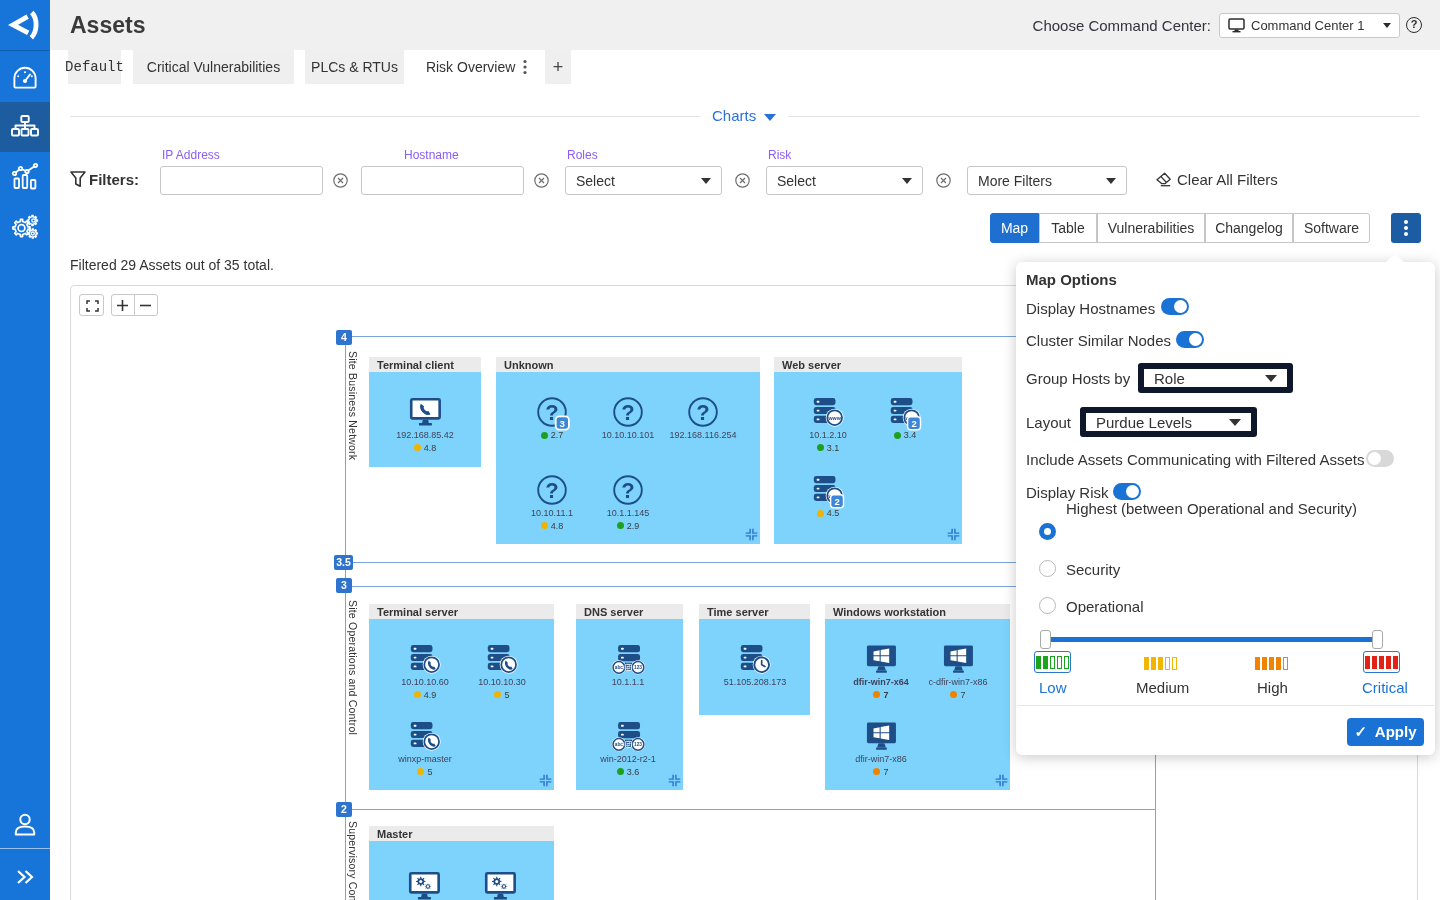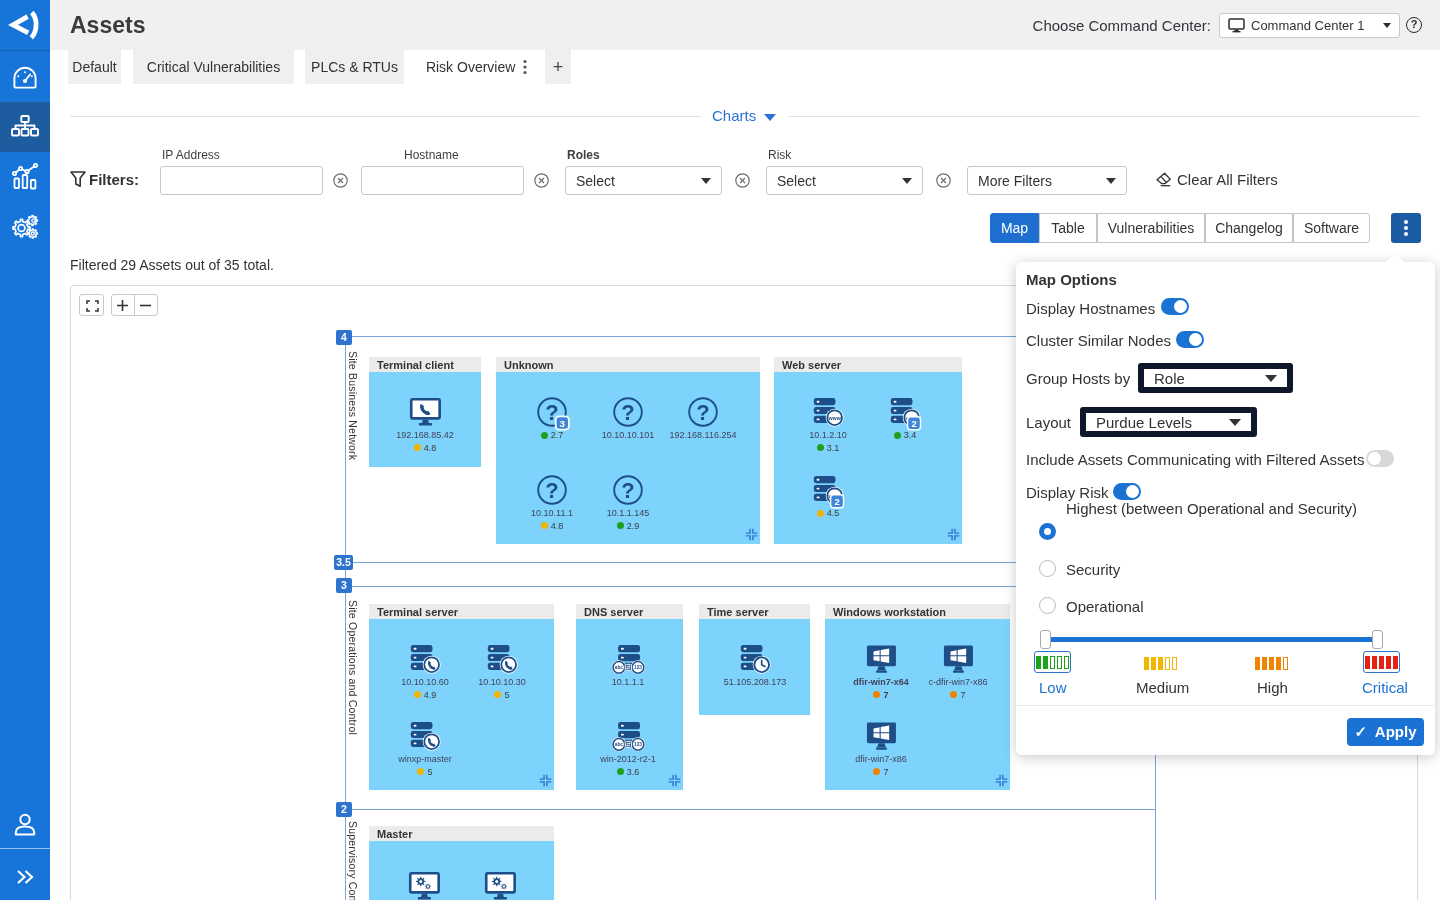--- a/index.html
+++ b/index.html
@@ -26,21 +26,21 @@
 #tabs { position:absolute; left:50px; top:50px; width:1390px; height:34px; background:#fff; }
 .tab { position:absolute; top:50px; height:34px; background:#efefef; color:#333; font-size:14px; display:flex; align-items:center; justify-content:center; }
 .tab.active { background:#fff; }
 
 
 .hairline { position:absolute; top:116px; height:1px; background:#e4e4e4; }
 #charts { position:absolute; left:712px; top:107px; font-size:15px; color:#2a72d8; }
 #charts .caret { border-top-color:#2a72d8; display:inline-block; margin-left:8px; border-left-width:6px; border-right-width:6px; border-top-width:7px; }
 
 
-.flabel { position:absolute; top:148px; font-size:12px; color:#404040; }
+.flabel { position:absolute; top:148px; font-size:12px; color:#8b5cf6; }
 .finput { position:absolute; top:166px; height:29px; background:#fff; border:1px solid #c6c6c6; border-radius:3px; }
 .fselect { position:absolute; top:166px; height:29px; background:#fff; border:1px solid #c6c6c6; border-radius:3px; font-size:14px; color:#333; display:flex; align-items:center; padding:0 10px; }
 .fselect .caret { position:absolute; right:10px; border-left:5px solid transparent; border-right:5px solid transparent; border-top:6px solid #333; }
 .circx { position:absolute; top:173px; width:15px; height:15px; }
 #filterslabel { position:absolute; left:89px; top:171px; font-size:15px; font-weight:bold; color:#333; }
 
 
 .vbtn { position:absolute; top:213px; height:30px; border:1px solid #c6c6c6; background:#fff; color:#333; font-size:14px; display:flex; align-items:center; justify-content:center; }
 .vbtn.active { background:#1e6fd0; border-color:#1e6fd0; color:#fff; }
 #dots3 { position:absolute; left:1391px; top:213px; width:30px; height:30px; background:#1c5ca3; border-radius:3px; }
@@ -86,21 +86,21 @@
 .risklab.blue { color:#1a73d4; }
 #applybtn { position:absolute; left:1347px; top:718px; width:77px; height:28px; background:#1a73d4; border-radius:4px; color:#fff; font-size:15px; font-weight:bold; text-align:center; line-height:28px; }
 </style>
 </head>
 <body>
 <div id="root">
   <div id="topbar"></div>
   <div id="title">Assets</div>
 
   <div id="tabs"></div>
-  <div class="tab" style="left:68px; width:53px;">Default</div>
+  <div class="tab" style="left:68px; width:53px;font-family:Liberation Mono, monospace;">Default</div>
   <div class="tab" style="left:133px; width:161px;">Critical Vulnerabilities</div>
   <div class="tab" style="left:305px; width:99px;">PLCs &amp; RTUs</div>
   <div class="tab active" style="left:416px; width:121px;">Risk Overview&nbsp;&nbsp;<svg width="4" height="16" viewBox="0 0 4 16">
         <circle cx="2" cy="2.5" r="1.6" fill="#555"></circle>
         <circle cx="2" cy="8" r="1.6" fill="#555"></circle>
         <circle cx="2" cy="13.5" r="1.6" fill="#555"></circle>
       </svg></div>
   <div class="tab" style="left:545px; width:26px; font-size:18px; color:#444;">+</div>
 
   <div id="ccline">
@@ -130,21 +130,21 @@
   <svg class="circx" style="left:333px;" width="13" height="13" viewBox="0 0 15 15">
       <circle cx="7.5" cy="7.5" r="6.7" fill="none" stroke="#6e6e6e" stroke-width="1.2"></circle>
       <path d="M5 5 L10 10 M10 5 L5 10" stroke="#6e6e6e" stroke-width="1.2"></path>
     </svg>
   <div class="flabel" style="left:363px;margin-left:41px;">Hostname</div>
   <div class="finput" style="left:361px; width:163px;"></div>
   <svg class="circx" style="left:534px;" width="13" height="13" viewBox="0 0 15 15">
       <circle cx="7.5" cy="7.5" r="6.7" fill="none" stroke="#6e6e6e" stroke-width="1.2"></circle>
       <path d="M5 5 L10 10 M10 5 L5 10" stroke="#6e6e6e" stroke-width="1.2"></path>
     </svg>
-  <div class="flabel" style="left:567px;font-weight:bold;">Roles</div>
+  <div class="flabel" style="left:567px;">Roles</div>
   <div class="fselect" style="left:565px; width:157px;">Select<span class="caret"></span></div>
   <svg class="circx" style="left:735px;" width="13" height="13" viewBox="0 0 15 15">
       <circle cx="7.5" cy="7.5" r="6.7" fill="none" stroke="#6e6e6e" stroke-width="1.2"></circle>
       <path d="M5 5 L10 10 M10 5 L5 10" stroke="#6e6e6e" stroke-width="1.2"></path>
     </svg>
   <div class="flabel" style="left:768px;">Risk</div>
   <div class="fselect" style="left:766px; width:157px;">Select<span class="caret"></span></div>
   <svg class="circx" style="left:936px;" width="13" height="13" viewBox="0 0 15 15">
       <circle cx="7.5" cy="7.5" r="6.7" fill="none" stroke="#6e6e6e" stroke-width="1.2"></circle>
       <path d="M5 5 L10 10 M10 5 L5 10" stroke="#6e6e6e" stroke-width="1.2"></path>

